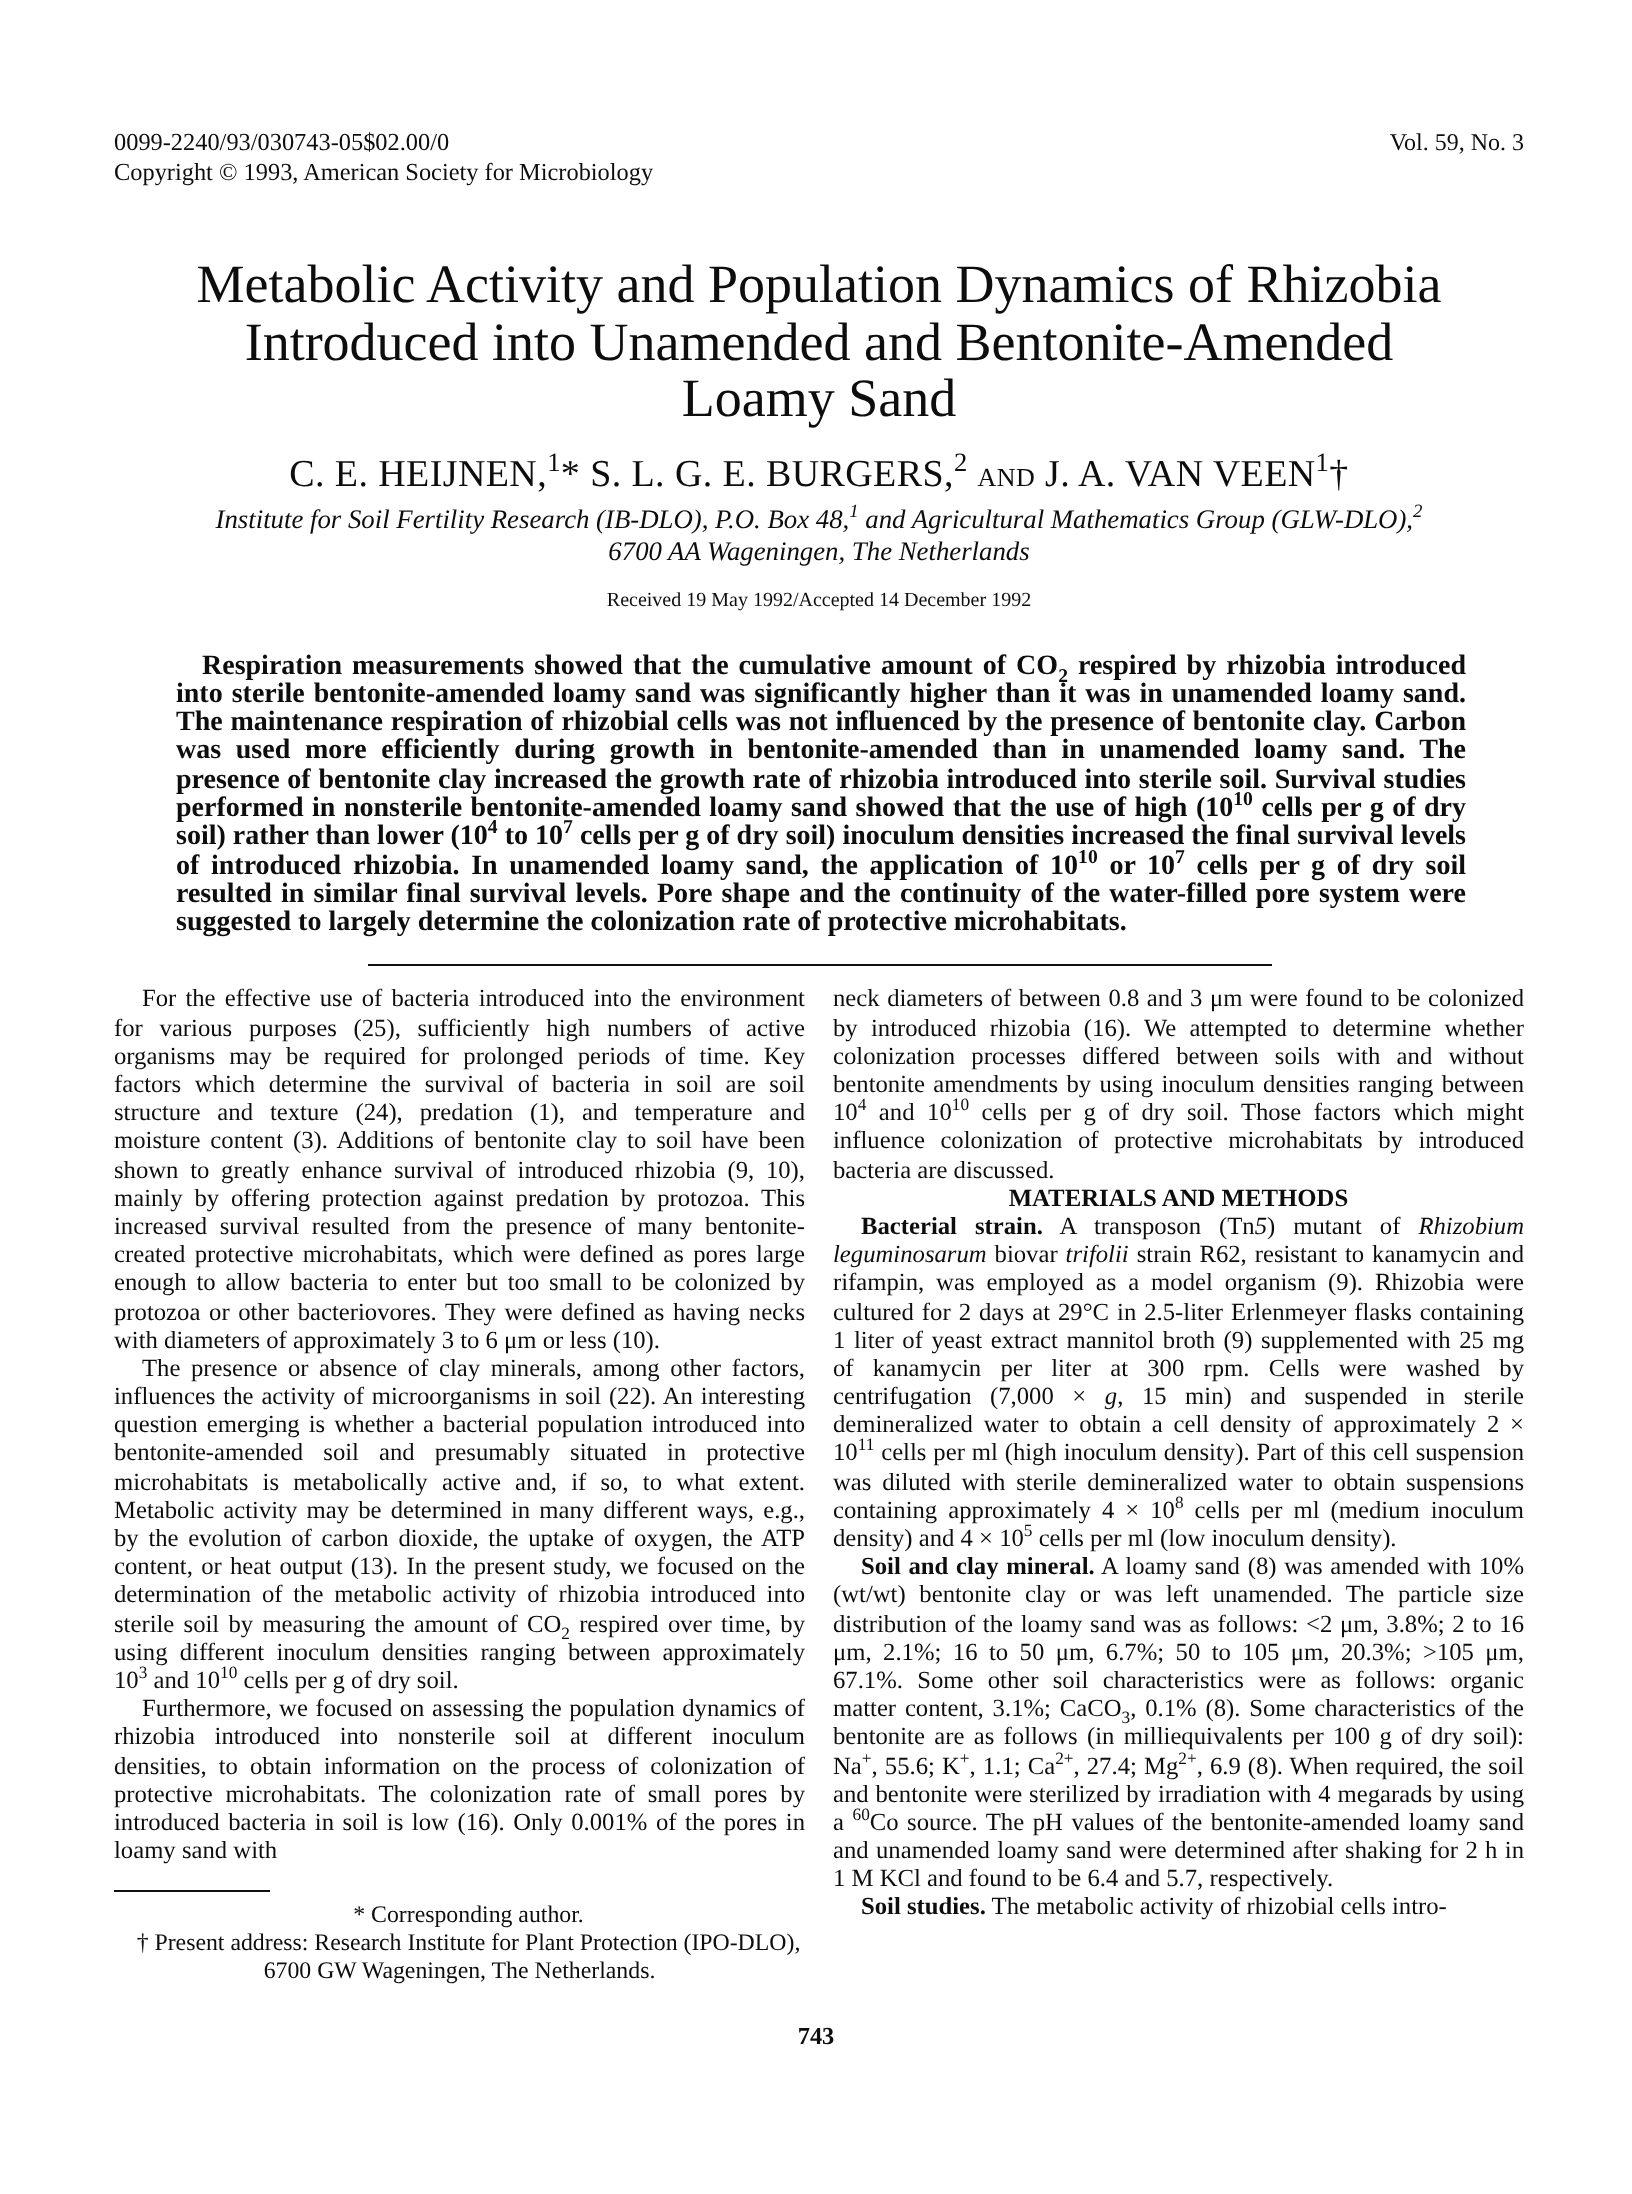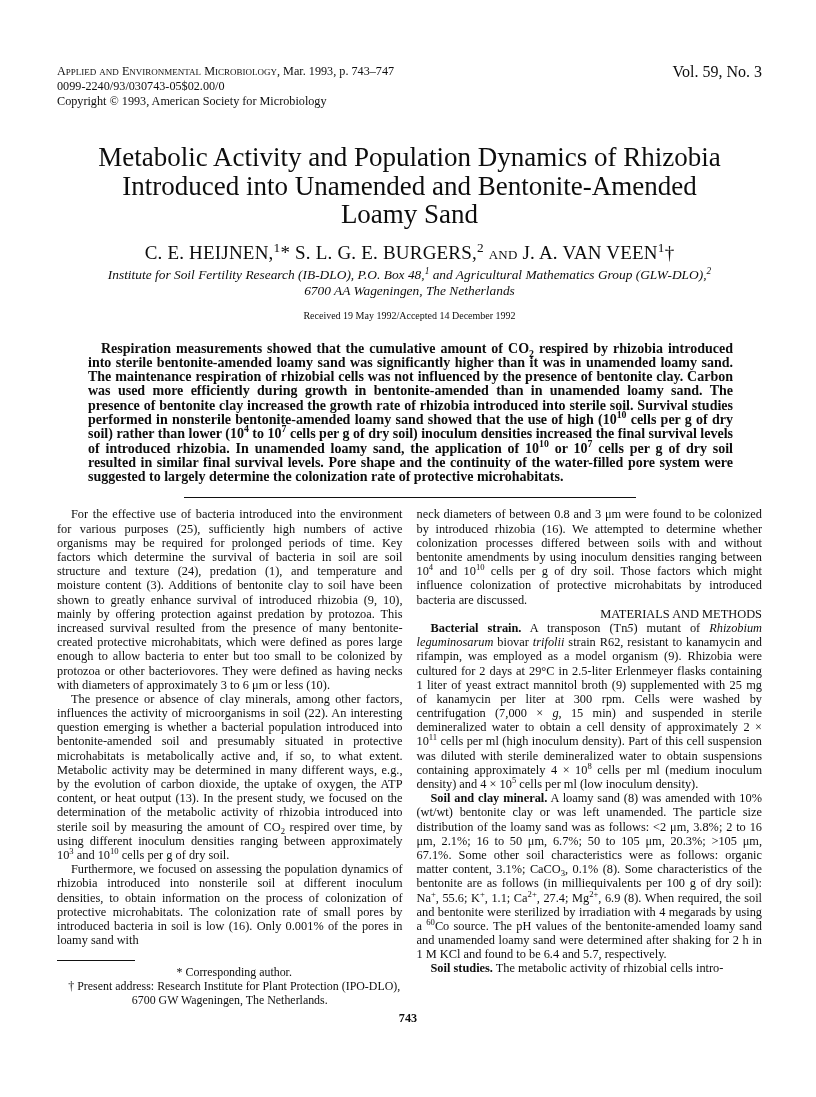--- a/index.html
+++ b/index.html
@@ -16,21 +16,21 @@
     overflow: hidden;
   }
   .sc { font-variant: small-caps; }
   sup { font-size: 70%; line-height: 0; }
   sub { font-size: 70%; line-height: 0; }
 
   
   .masthead { display: flex; justify-content: space-between; align-items: flex-start;
     font-size: 12.2px; line-height: 15px; }
   .masthead-left { white-space: nowrap; }
-  .masthead-right { font-size: 16px; }
+  .masthead-right { font-size: 12px; }
 
   
   .article-title {
     margin: 34px auto 0;
     max-width: 640px;
     text-align: center;
     font-size: 27px;
     line-height: 28.5px;
     font-weight: normal;
   }
@@ -77,22 +77,22 @@
     margin-top: 9px;
     text-align: justify;
     font-size: 12.35px;
     line-height: 14.18px;
   }
   .col { width: 346px; }
   .col p { margin: 0; text-indent: 14px; }
   .col p.noindent { text-indent: 0; }
 
   .section-heading {
-    text-align: right;
-    font-weight: normal;
+    text-align: center;
+    font-weight: bold;
     font-size: 12.4px;
     margin: 18px 0 13px;
     text-indent: 0 !important;
   }
 
   
   .footnotes { margin-top: 13px; font-size: 11.9px; line-height: 14px; }
   .fn-rule { width: 78px; border: 0; border-top: 1.2px solid #111; margin: 0 0 4px 0; }
   .footnotes p { margin: 0; text-indent: 9px; text-align: center; }
 
@@ -106,21 +106,20 @@
     font-weight: bold;
   }
 </style>
 </head>
 <body>
 
 <div class="page">
 
   <div class="masthead">
     <div class="masthead-left">
-      <div><span class="sc">Applied and Environmental Microbiology</span>, Mar. 1993, p. 743–747</div>
       <div>0099-2240/93/030743-05$02.00/0</div>
       <div>Copyright © 1993, American Society for Microbiology</div>
     </div>
     <div class="masthead-right">Vol. 59, No. 3</div>
   </div>
 
   <h1 class="article-title">Metabolic Activity and Population Dynamics of Rhizobia Introduced into Unamended and Bentonite-Amended Loamy Sand</h1>
 
   <div class="authors">C. E. HEIJNEN,<sup>1</sup>* S. L. G. E. BURGERS,<sup>2</sup> <span class="sc">and</span> J. A. VAN VEEN<sup>1</sup>†</div>
 

